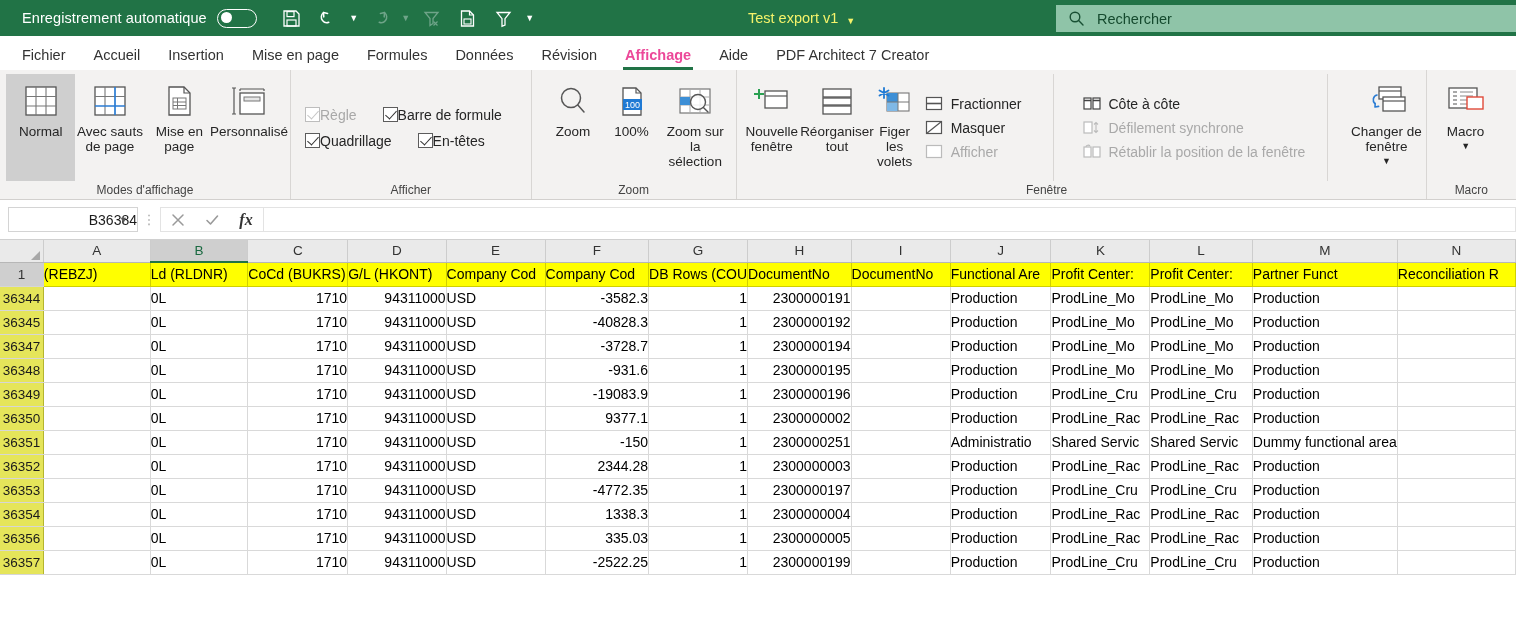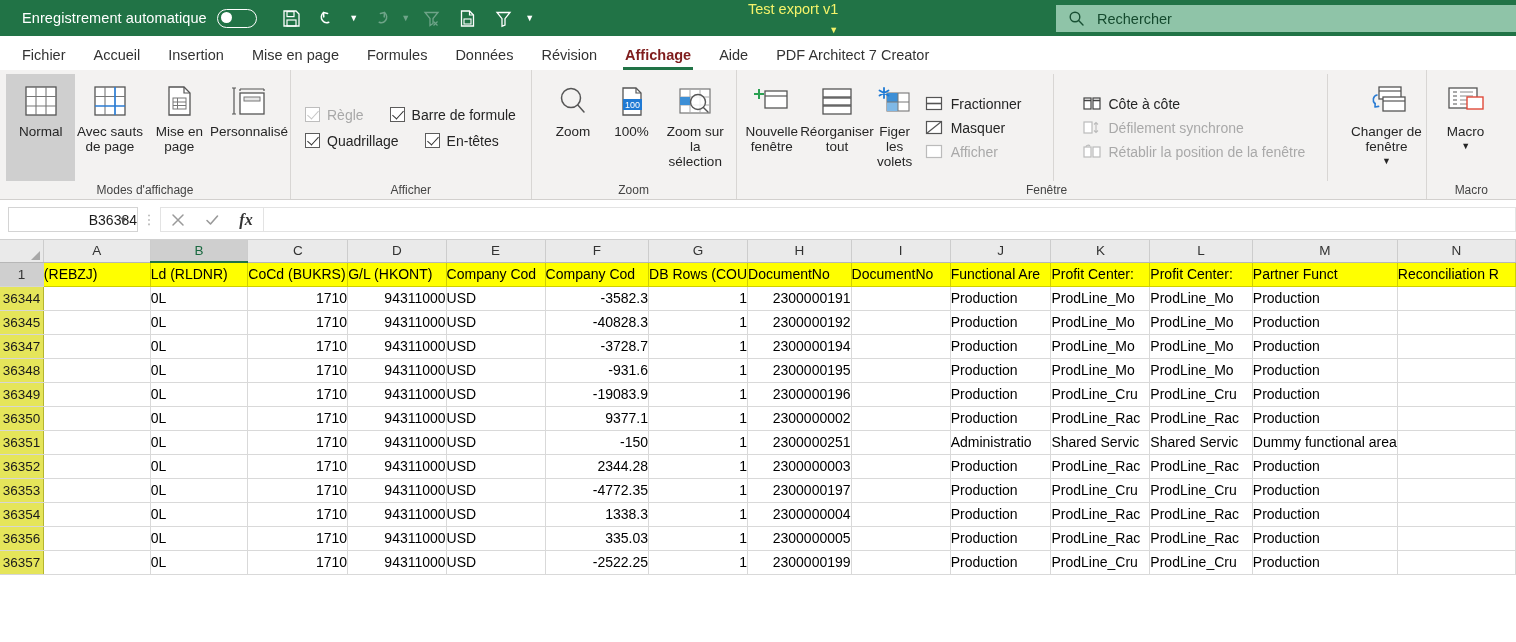--- a/index.html
+++ b/index.html
@@ -53,21 +53,20 @@
     color: #ffffff; font-size: 9px;
   }
   .qat-caret.dim { color: #6fa489; }
 
   .doc-title {
     position: absolute;
     left: 748px;
     display: flex; align-items: flex-end; gap: 8px;
     color: #f5f36a;
     font-size: 14.5px;
-    flex-direction: column;
   }
   .doc-title .caret { font-size: 9px; }
 
   .searchbox {
     position: absolute;
     left: 1056px; top: 5px;
     width: 560px; height: 27px;
     background: #8fc4a8;
     display: flex; align-items: center;
     padding-left: 12px;
@@ -83,21 +82,21 @@
     align-items: flex-end;
     padding-left: 8px;
   }
   .tab {
     font-size: 14.5px;
     color: #333333;
     padding: 0 14px 7px 14px;
     position: relative;
     white-space: nowrap;
   }
-  .tab.active { font-weight: bold; color: #7f1d1d; }
+  .tab.active { font-weight: bold; color: #ec4899; }
   .tab.active::after {
     content: "";
     position: absolute;
     left: 12px; right: 12px; bottom: 0;
     height: 3px; background: #217346;
   }
 
   
   .ribbon {
     height: 130px;
@@ -130,21 +129,21 @@
     padding-top: 6px;
     font-size: 13.5px; color: #262626;
     text-align: center; line-height: 15px;
   }
   .bigbtn.sel { background: #cfcfcf; }
   .bigbtn .ic { height: 44px; display:flex; align-items:center; justify-content:center; }
   .bigbtn .lbl { padding: 0 1px; }
 
   .chkcol { display: flex; flex-direction: column; justify-content: center; padding-left: 8px; gap: 10px; }
   .chkrow { display: flex; align-items: center; gap: 26px; }
-  .chk { display: flex; align-items: center; gap: 7px; font-size: 14px; color: #252525; }
+  .chk { display: flex; align-items: center; font-size: 14px; color: #252525; }
   .chk.dis { color: #a8a8a8; }
   .box {
     width: 15px; height: 15px;
     border: 1.3px solid #5c5c5c;
     background: #ffffff;
     position: relative; flex: none;
   }
   .chk.dis .box { border-color: #bdbdbd; }
   .box::after {
     content: "";

